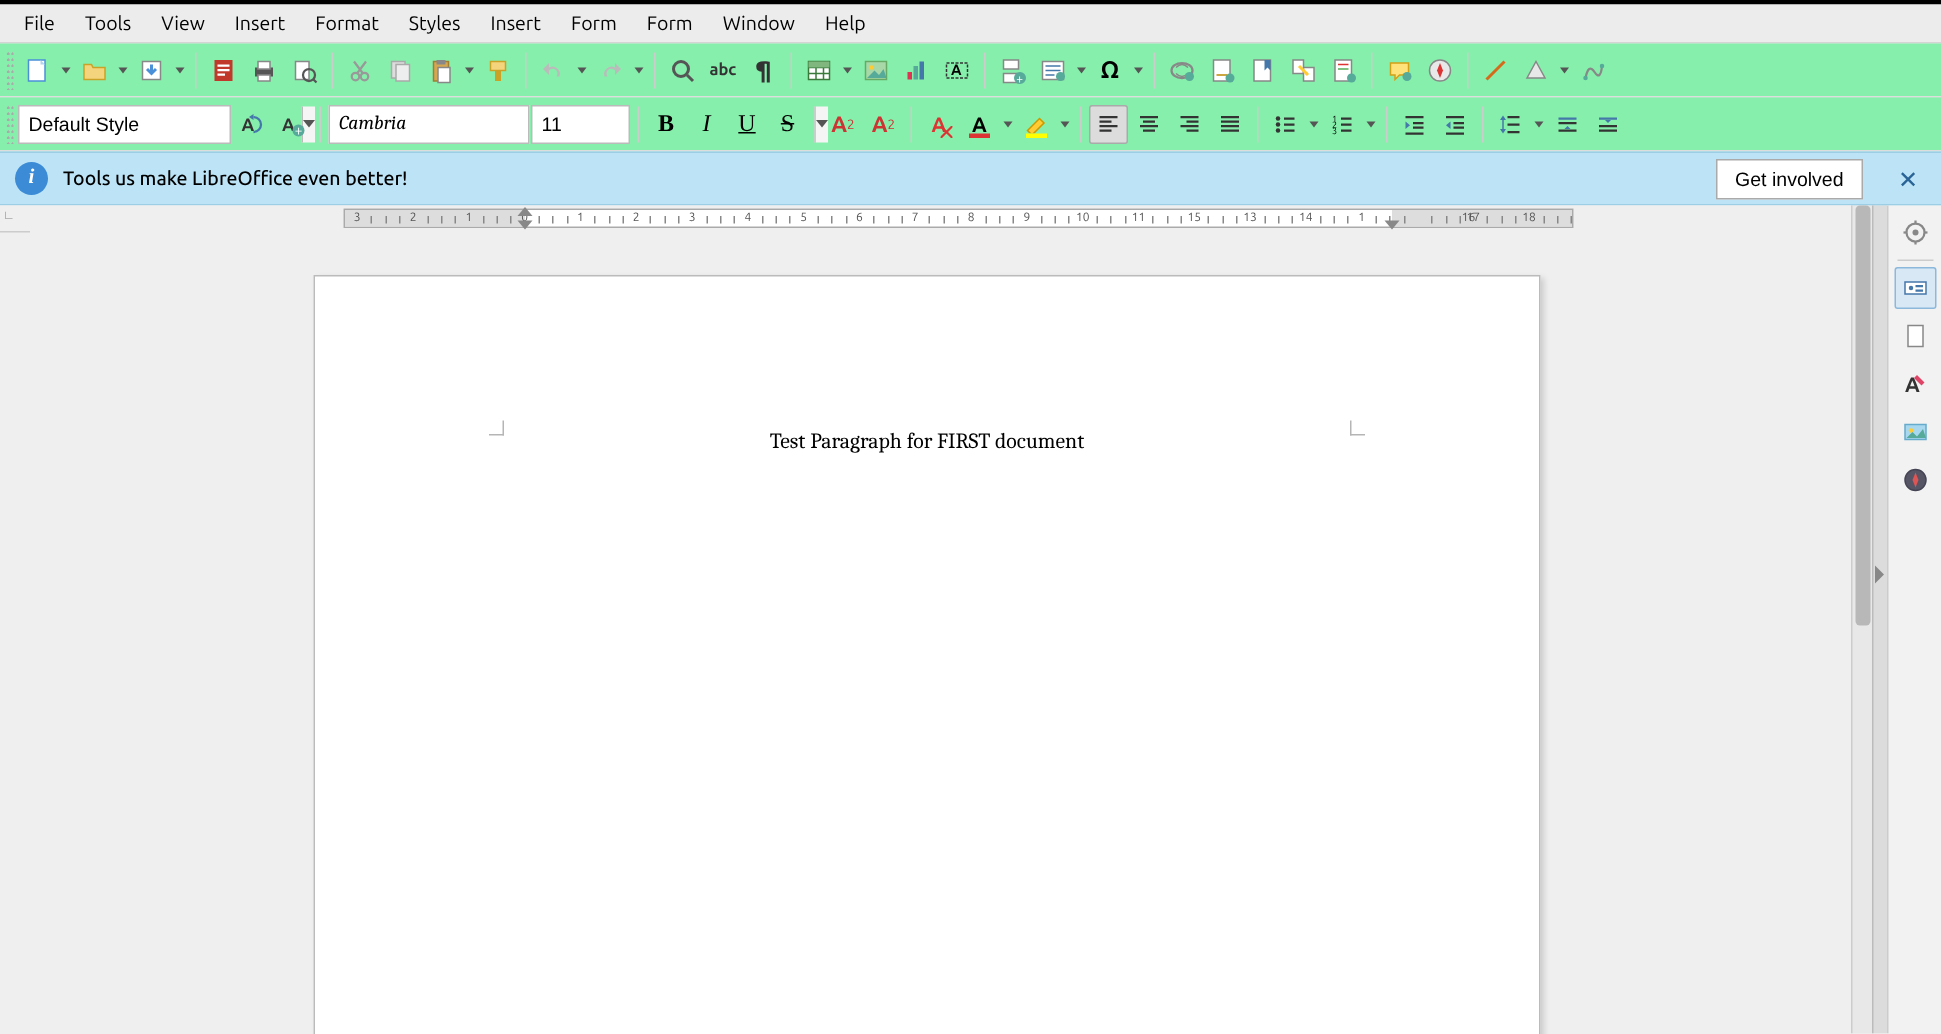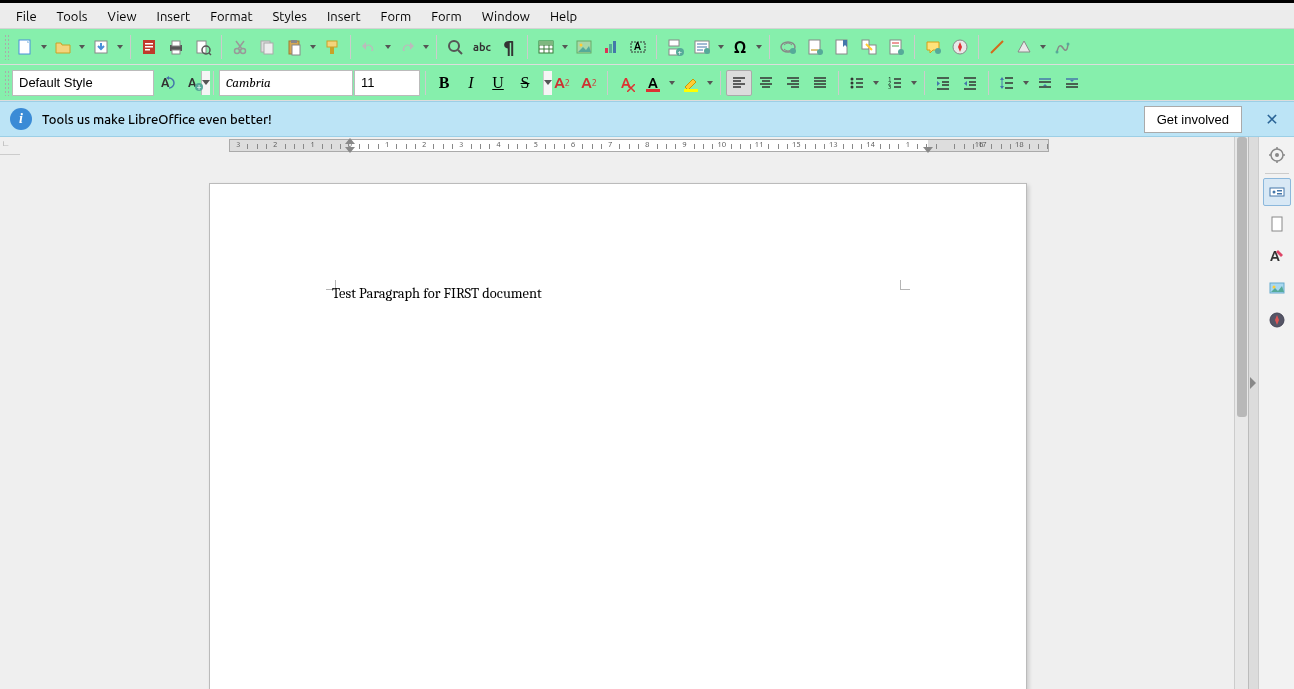--- a/index.html
+++ b/index.html
@@ -25,21 +25,21 @@
 .workspace { display: flex; height: calc(689px - 3px - 26px - 36px - 36px - 36px); }
 .ruler-corner { width: 20px; height: 18px; background: #efefef; border-bottom: 1px solid #ccc; display: flex; align-items: flex-start; justify-content: flex-start; padding: 2px; color: #888; font-size: 8px; }
 .document-area { flex: 1; display: flex; flex-direction: column; background: #efefef; overflow: hidden; position: relative; }
 .ruler-row { display: flex; height: 18px; background: #efefef; }
 .h-ruler { flex: 1; height: 18px; position: relative; background: #efefef; overflow: hidden; }
 .ruler-track { position: absolute; left: 209px; top: 2px; height: 13px; width: 820px; background: #fff; border: 1px solid #aaa; }
 .ruler-gray-l { position: absolute; left:0; top:0; bottom:0; width: 120px; background: #ddd; }
 .ruler-gray-r { position: absolute; right:0; top:0; bottom:0; width: 120px; background: #ddd; }
 .ruler-num { position: absolute; top: 0; font-size: 8px; color: #555; transform: translateX(-50%); }
 .ruler-tick { position: absolute; top: 4px; width:1px; height:5px; background:#888; }
-.canvas { flex: 1; overflow: auto; position: relative; }
+.canvas { flex: 1; overflow: auto; position: relative; text-align: center; }
 .page { position: absolute; left: 209px; top: 28px; width: 818px; min-height: 1050px; background: #fff; border: 1px solid #bbb; box-shadow: 2px 2px 4px rgba(0,0,0,0.15); }
 .margin-mark { position: absolute; width: 10px; height: 10px; }
 .mm-tl { top: 96px; left: 116px; border-left: 1px solid #b5b5b5; border-top: 1px solid #b5b5b5; transform: rotate(180deg);}
 .mm-tr { top: 96px; right: 116px; border-right: 1px solid #b5b5b5; border-top: 1px solid #b5b5b5; transform: rotate(180deg);}
 .page-content { position: absolute; top: 101px; left: 122px; right: 122px; font-family: Cambria, Georgia, serif; font-size: 14.5px; color: #000; }
 .vscroll { width: 14px; background: #e8e8e8; border-left: 1px solid #ccc; position: relative; }
 .vscroll-thumb { position: absolute; left: 2px; top: 0; width: 10px; height: 280px; background: #b8b8b8; border-radius: 3px; }
 .side-panel-collapse { width: 10px; background: #dcdcdc; border-left: 1px solid #bbb; position: relative; }
 .side-panel-collapse::after { content:""; position:absolute; top: 240px; left: 1px; border-top: 6px solid transparent; border-bottom: 6px solid transparent; border-left: 6px solid #888; }
 .sidebar { width: 36px; background: #f2f2f2; border-left: 1px solid #ccc; display: flex; flex-direction: column; align-items: center; padding-top: 4px; gap: 4px; }

